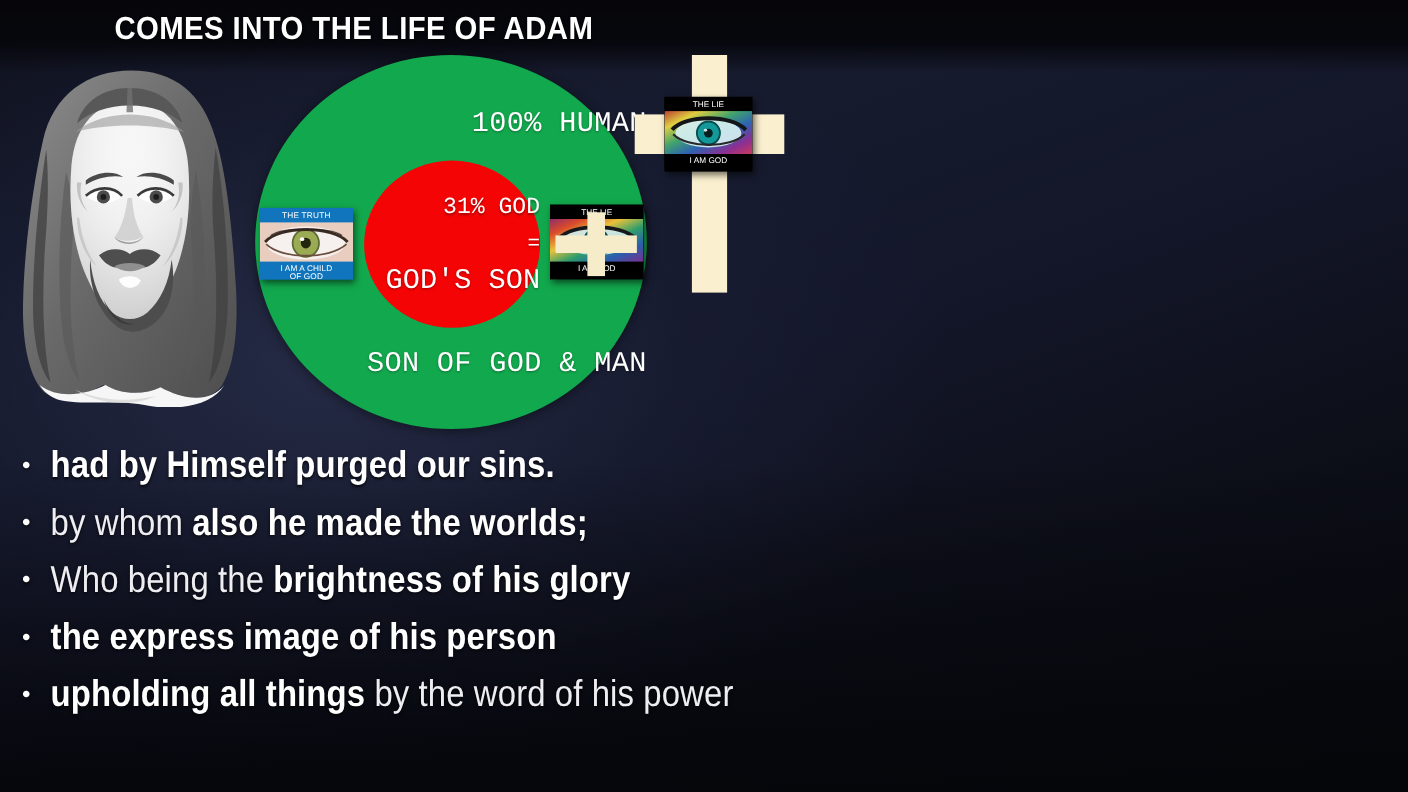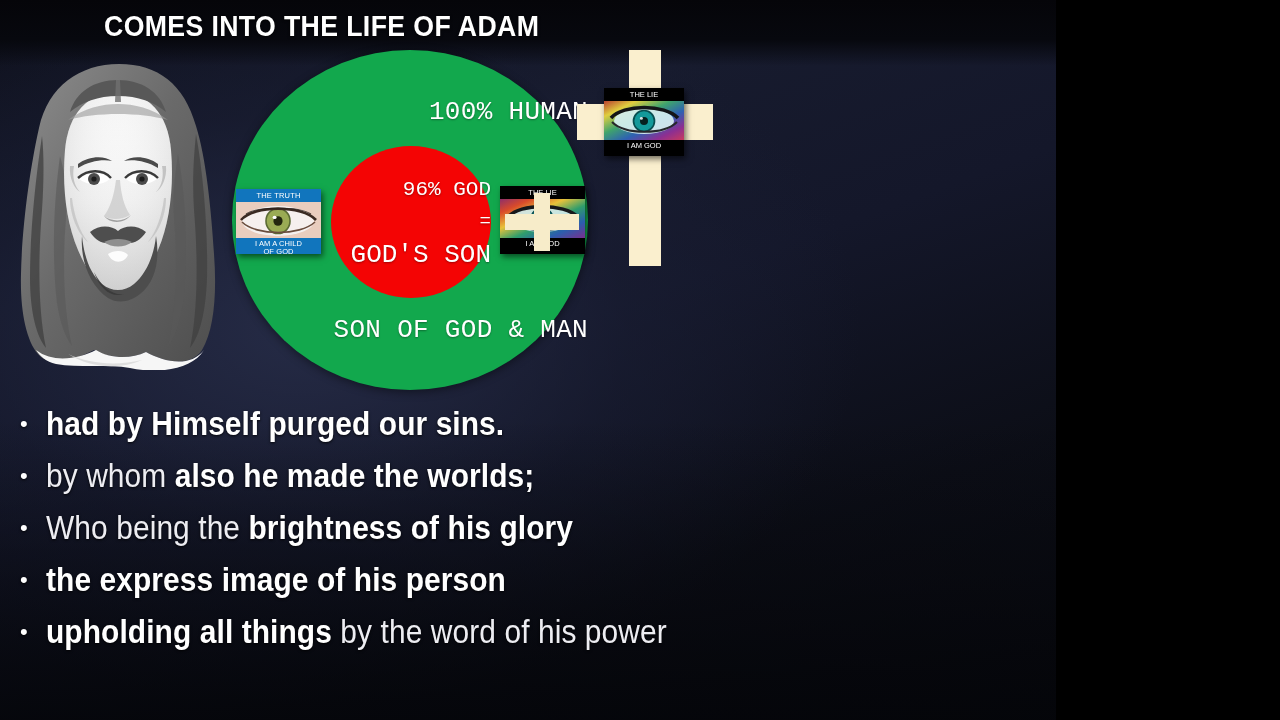--- a/index.html
+++ b/index.html
@@ -3,21 +3,21 @@
 <meta charset="utf-8">
 <title>Slide</title>
 <style>
   html,body{margin:0;padding:0;background:#000;}
   body{
     font-family:"Liberation Sans", sans-serif;
     -webkit-font-smoothing:antialiased;
   }
   .slide{
     position:relative;
-    width:1056px;height:720px;
+    width:1280px;height:720px;
     overflow:hidden;
     background:
       radial-gradient(ellipse 780px 520px at 300px 330px, rgba(40,46,74,0.85) 0%, rgba(26,30,52,0.55) 42%, rgba(10,11,18,0) 72%),
       linear-gradient(160deg,#0d0f1a 0%,#171b2e 28%,#14172a 48%,#0c0e17 74%,#07080d 100%);
   }
   
   .top-band{
     position:absolute;left:0;top:0;width:1280px;height:66px;
     background:linear-gradient(180deg,#050509 0%,#07080e 60%,rgba(9,10,17,0) 100%);
     pointer-events:none;
@@ -224,21 +224,21 @@
   </div>
 
   <div class="green-circle"></div>
 
   <div class="circle-label lbl-human">100% HUMAN</div>
 
   <div class="circle-label lbl-sonofgod">SON OF GOD &amp; MAN</div>
 
   <div class="red-circle"></div>
 
-  <div class="circle-label lbl-god">96% GOD</div>
+  <div class="circle-label lbl-god">31% GOD</div>
   <div class="circle-label lbl-eq">=</div>
   <div class="circle-label lbl-godsson">GOD'S SON</div>
 
   <div class="card card-truth">
     <span class="cap cap-top">THE TRUTH</span>
     <svg class="eye-truth" viewBox="0 0 85 36" preserveAspectRatio="none" aria-hidden="true">
       <rect width="85" height="36" fill="#e9cdbe"></rect>
       <ellipse cx="42" cy="19" rx="36" ry="15" fill="#f6f0ee"></ellipse>
       <ellipse cx="42" cy="19" rx="12" ry="12.5" fill="#9aab54"></ellipse>
       <ellipse cx="42" cy="19" rx="12" ry="12.5" fill="none" stroke="#5b6b33" stroke-width="1.6"></ellipse>

